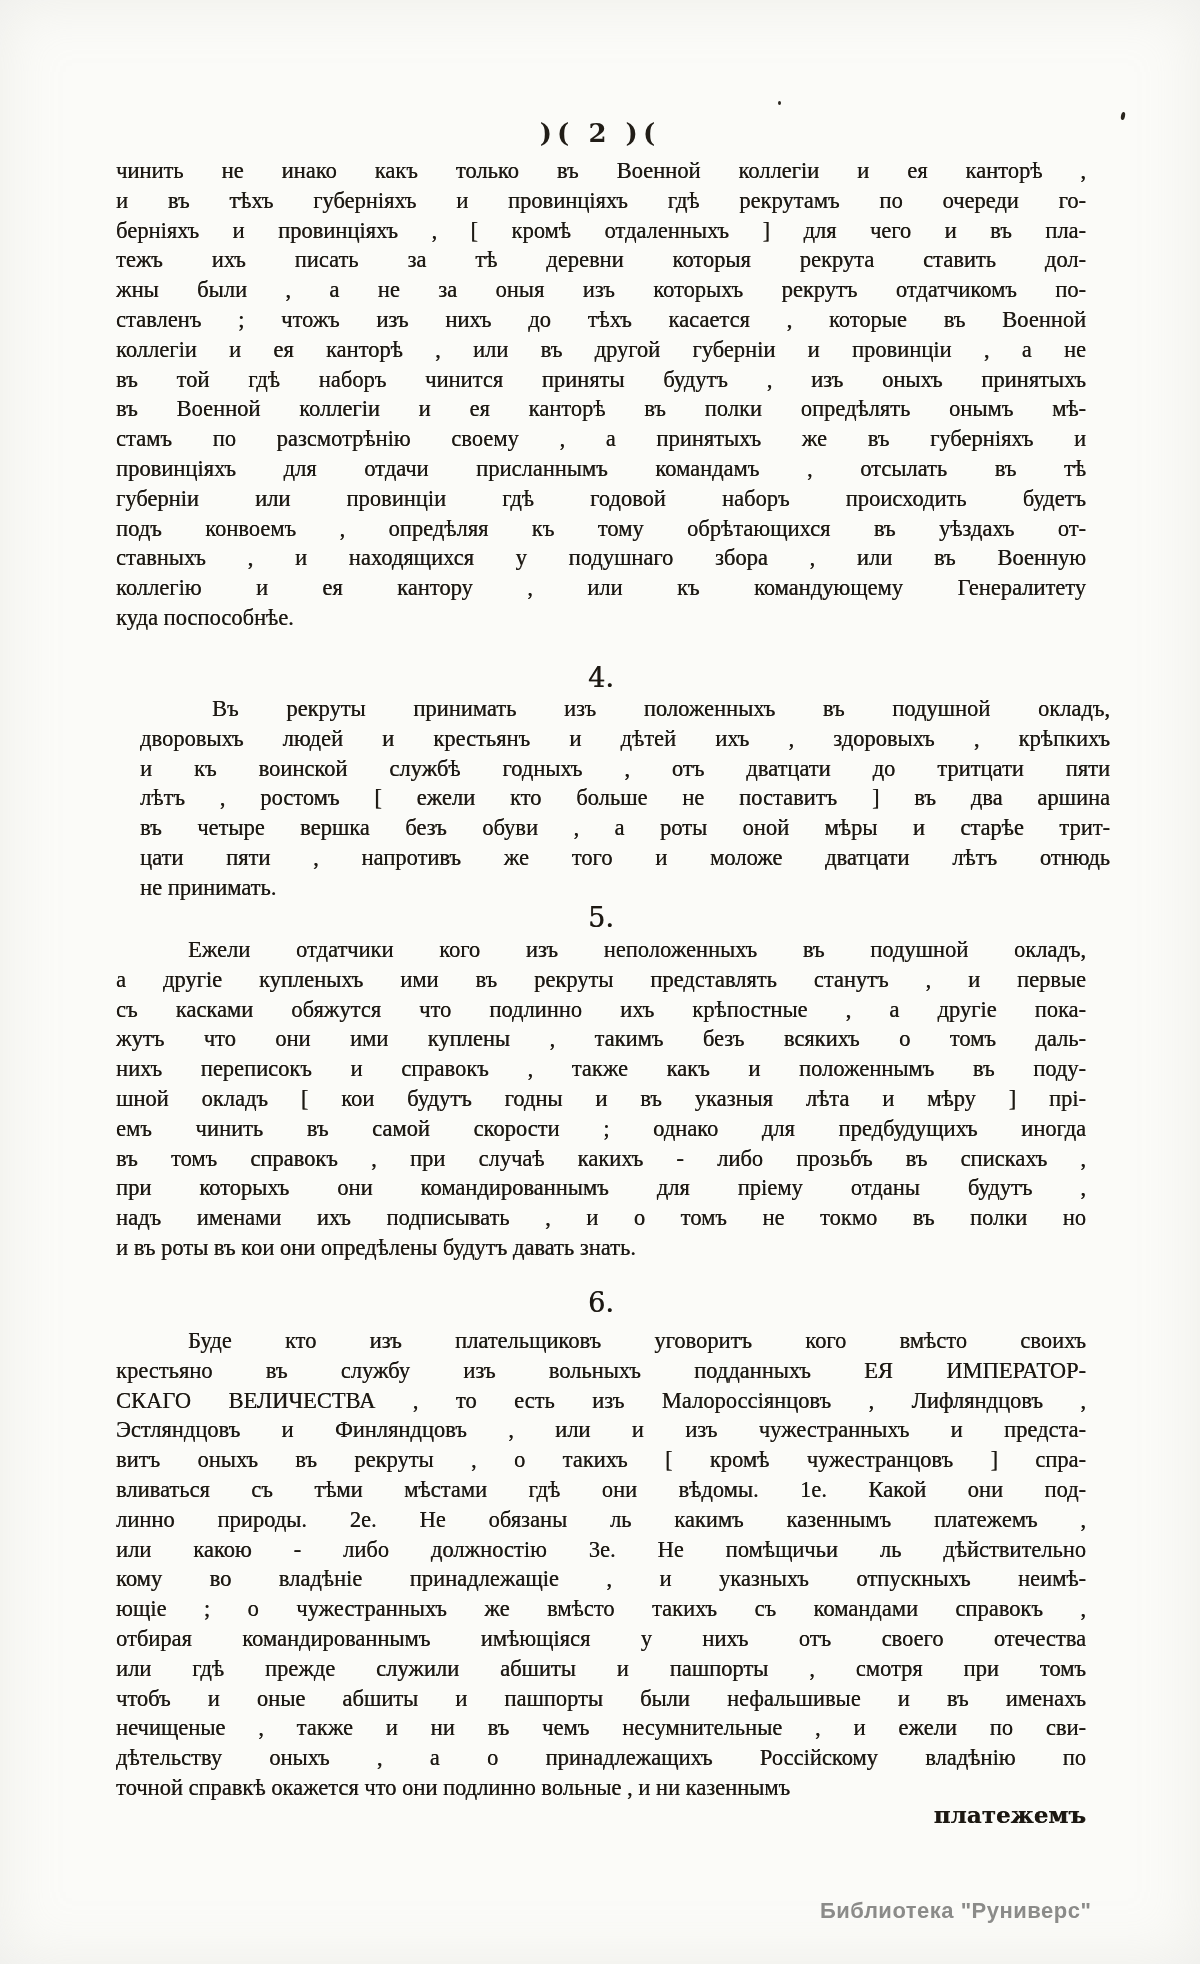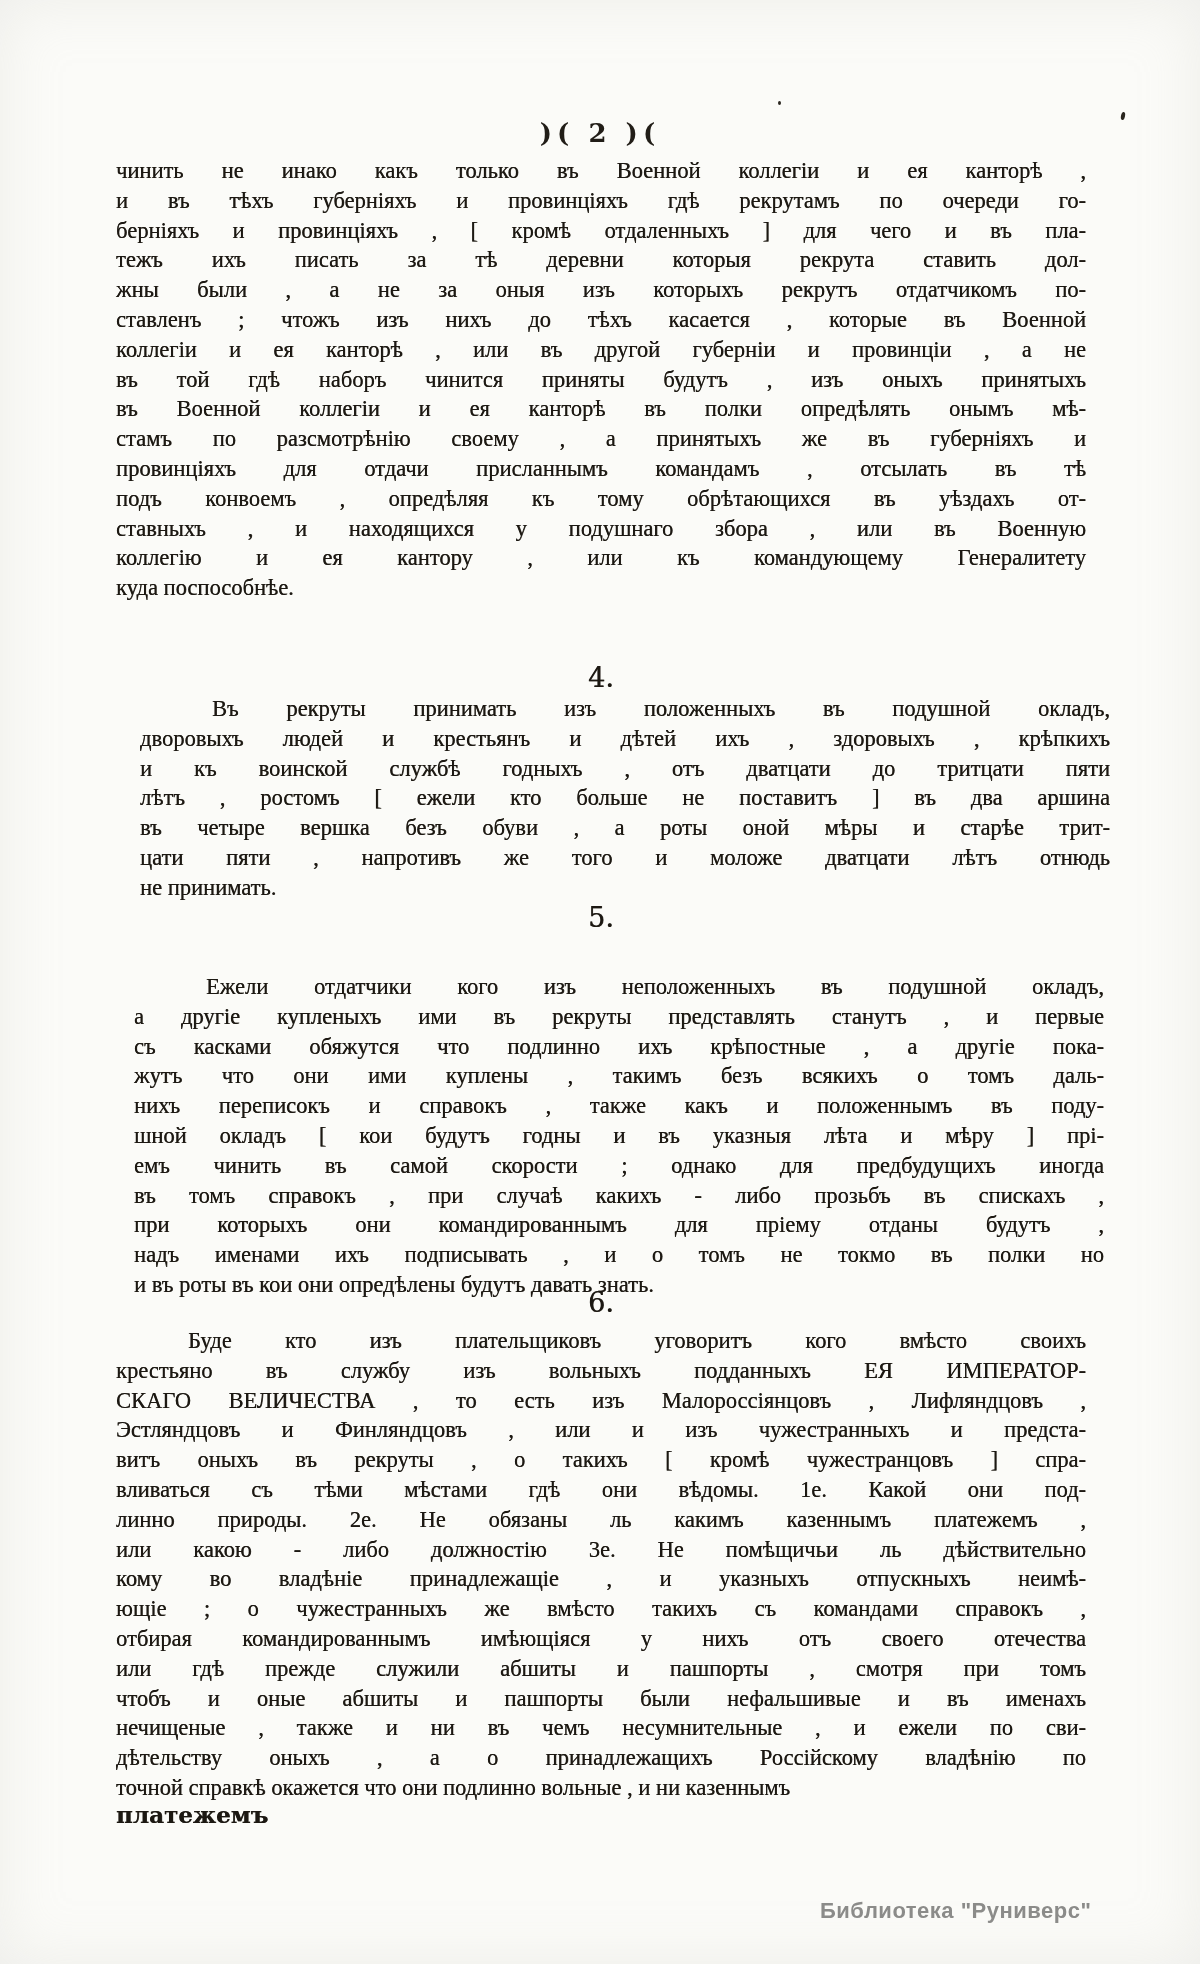--- a/index.html
+++ b/index.html
@@ -45,20 +45,21 @@
     position: absolute;
     left: 0; width: 100%;
     text-align: center;
     font-size: 27px;
     line-height: 30px;
     text-shadow: 0.35px 0.3px 0 rgba(33,29,23,0.85);
   }
   .catchword {
     position: absolute;
     left: 0; width: 100%;
+    text-align: right;
     font-size: 23px;
     line-height: 30px;
     font-weight: bold;
     text-shadow: 0.35px 0.3px 0 rgba(33,29,23,0.85);
   }
   .watermark {
     position: absolute;
     top: 1898px;
     left: 820px;
     font-family: "Liberation Sans", "DejaVu Sans", sans-serif;
@@ -86,37 +87,38 @@
         <div class="line">и въ тѣхъ губерніяхъ и провинціяхъ гдѣ рекрутамъ по очереди го-</div>
         <div class="line">берніяхъ и провинціяхъ , [ кромѣ отдаленныхъ ] для чего и въ пла-</div>
         <div class="line">тежъ ихъ писать за тѣ деревни которыя рекрута ставить дол-</div>
         <div class="line">жны были , а не за оныя изъ которыхъ рекрутъ отдатчикомъ по-</div>
         <div class="line">ставленъ ; чтожъ изъ нихъ до тѣхъ касается , которые въ Военной</div>
         <div class="line">коллегіи и ея канторѣ , или въ другой губерніи и провинціи , а не</div>
         <div class="line">въ той гдѣ наборъ чинится приняты будутъ , изъ оныхъ принятыхъ</div>
         <div class="line">въ Военной коллегіи и ея канторѣ въ полки опредѣлять онымъ мѣ-</div>
         <div class="line">стамъ по разсмотрѣнію своему , а принятыхъ же въ губерніяхъ и</div>
         <div class="line">провинціяхъ для отдачи присланнымъ командамъ , отсылать въ тѣ</div>
+        <div class="line">губерніи или провинціи гдѣ годовой наборъ происходить будетъ</div>
         <div class="line">подъ конвоемъ , опредѣляя къ тому обрѣтающихся въ уѣздахъ от-</div>
         <div class="line">ставныхъ , и находящихся у подушнаго збора , или въ Военную</div>
         <div class="line">коллегію и ея кантору , или къ командующему Генералитету</div>
         <div class="line last">куда поспособнѣе.</div>
       </div>
       <div class="sec-heading" style="top: 663px;">4.</div>
       <div class="paragraph" style="top: 694px; margin-left: 24px;">
         <div class="line indent">Въ рекруты принимать изъ положенныхъ въ подушной окладъ,</div>
         <div class="line">дворовыхъ людей и крестьянъ и дѣтей ихъ , здоровыхъ , крѣпкихъ</div>
         <div class="line">и къ воинской службѣ годныхъ , отъ дватцати до тритцати пяти</div>
         <div class="line">лѣтъ , ростомъ [ ежели кто больше не поставитъ ] въ два аршина</div>
         <div class="line">въ четыре вершка безъ обуви , а роты оной мѣры и старѣе трит-</div>
         <div class="line">цати пяти , напротивъ же того и моложе дватцати лѣтъ отнюдь</div>
         <div class="line last">не принимать.</div>
       </div>
       <div class="sec-heading" style="top: 903px;">5.</div>
-      <div class="paragraph" style="top: 972px; margin-left: 18px;">
+      <div class="paragraph" style="top: 935px;">
         <div class="line indent">Ежели отдатчики кого изъ неположенныхъ въ подушной окладъ,</div>
         <div class="line">а другіе купленыхъ ими въ рекруты представлять станутъ , и первые</div>
         <div class="line">съ касками обяжутся что подлинно ихъ крѣпостные , а другіе пока-</div>
         <div class="line">жутъ что они ими куплены , такимъ безъ всякихъ о томъ даль-</div>
         <div class="line">нихъ переписокъ и справокъ , также какъ и положеннымъ въ поду-</div>
         <div class="line">шной окладъ [ кои будутъ годны и въ указныя лѣта и мѣру ] прі-</div>
         <div class="line">емъ чинить въ самой скорости ; однако для предбудущихъ иногда</div>
         <div class="line">въ томъ справокъ , при случаѣ какихъ - либо прозьбъ въ спискахъ ,</div>
         <div class="line">при которыхъ они командированнымъ для пріему отданы будутъ ,</div>
         <div class="line">надъ именами ихъ подписывать , и о томъ не токмо въ полки но</div>

